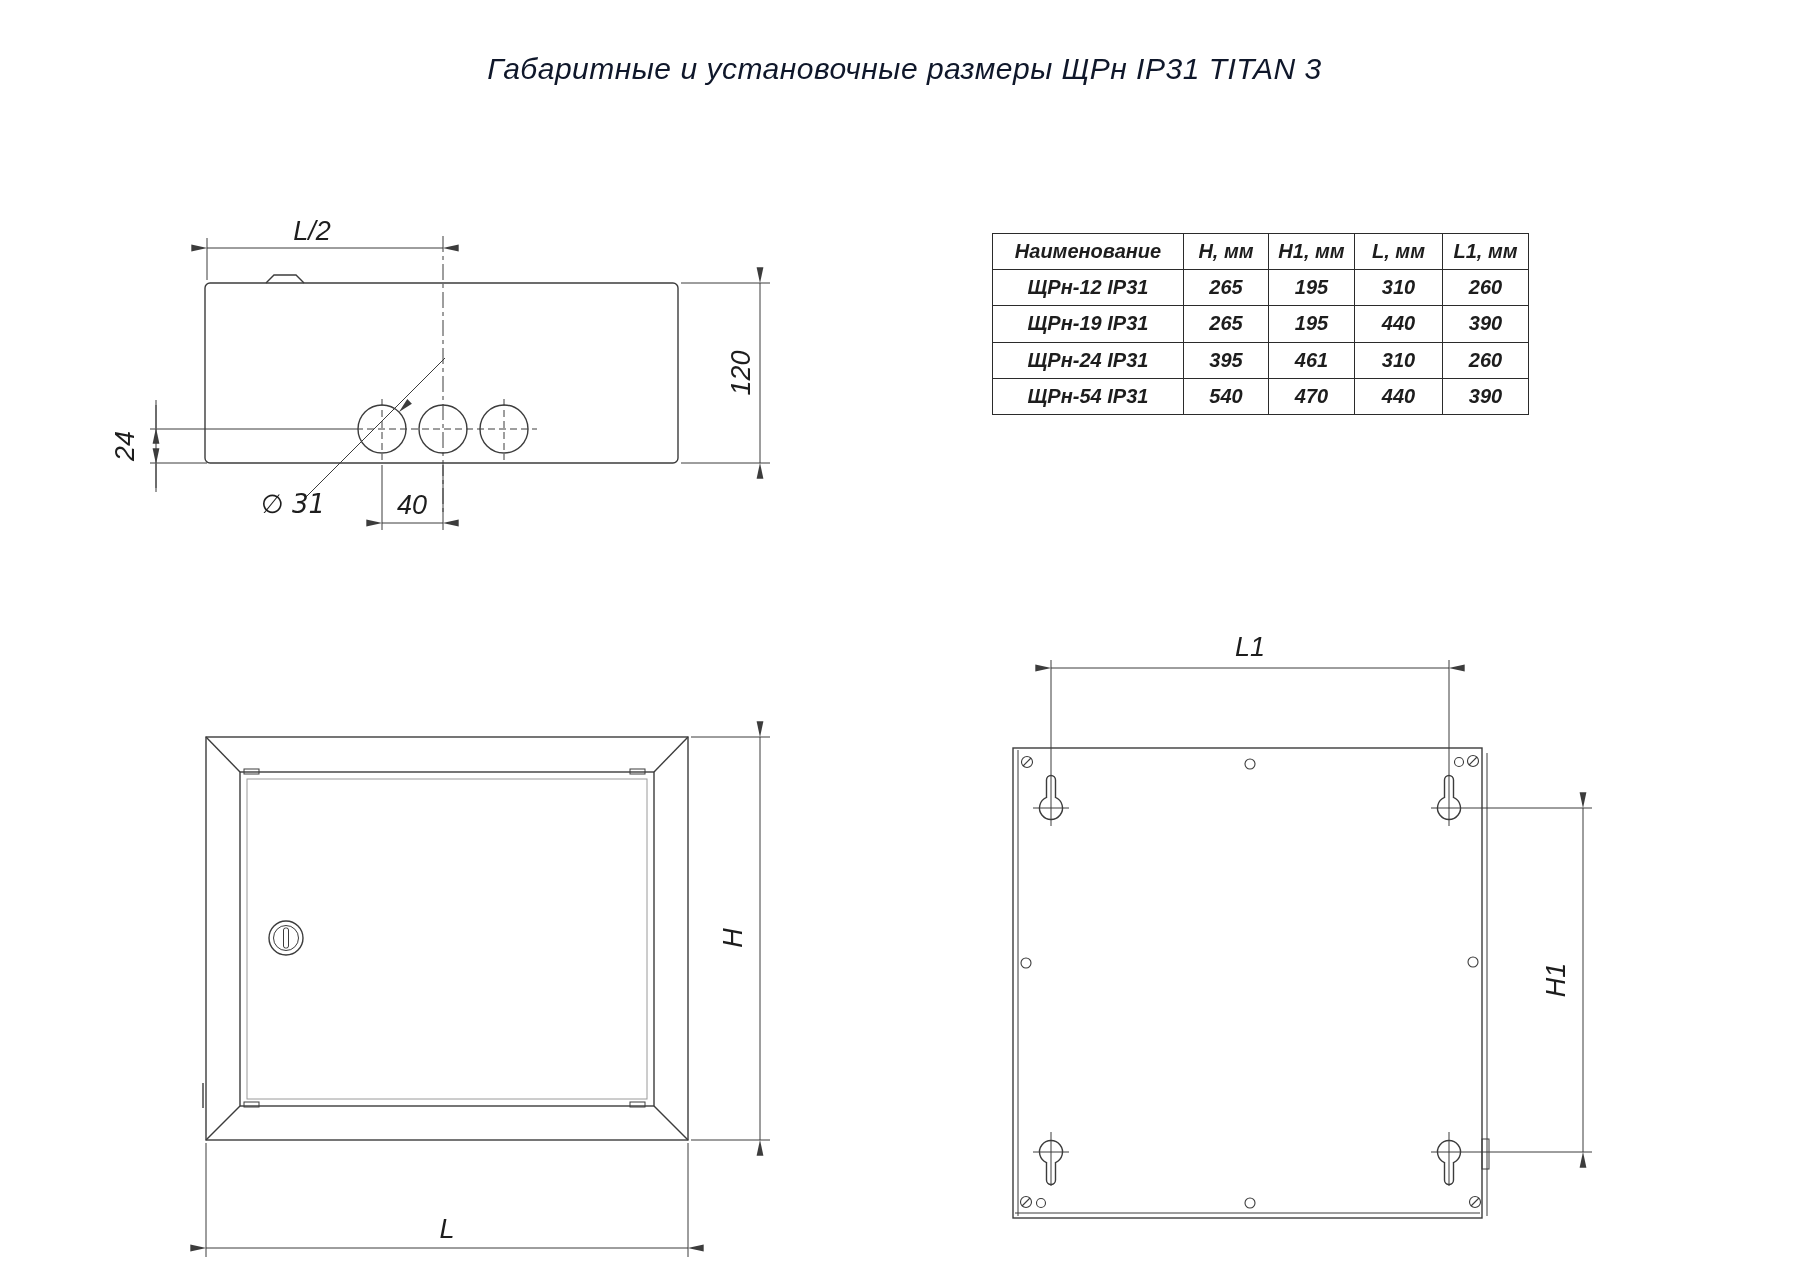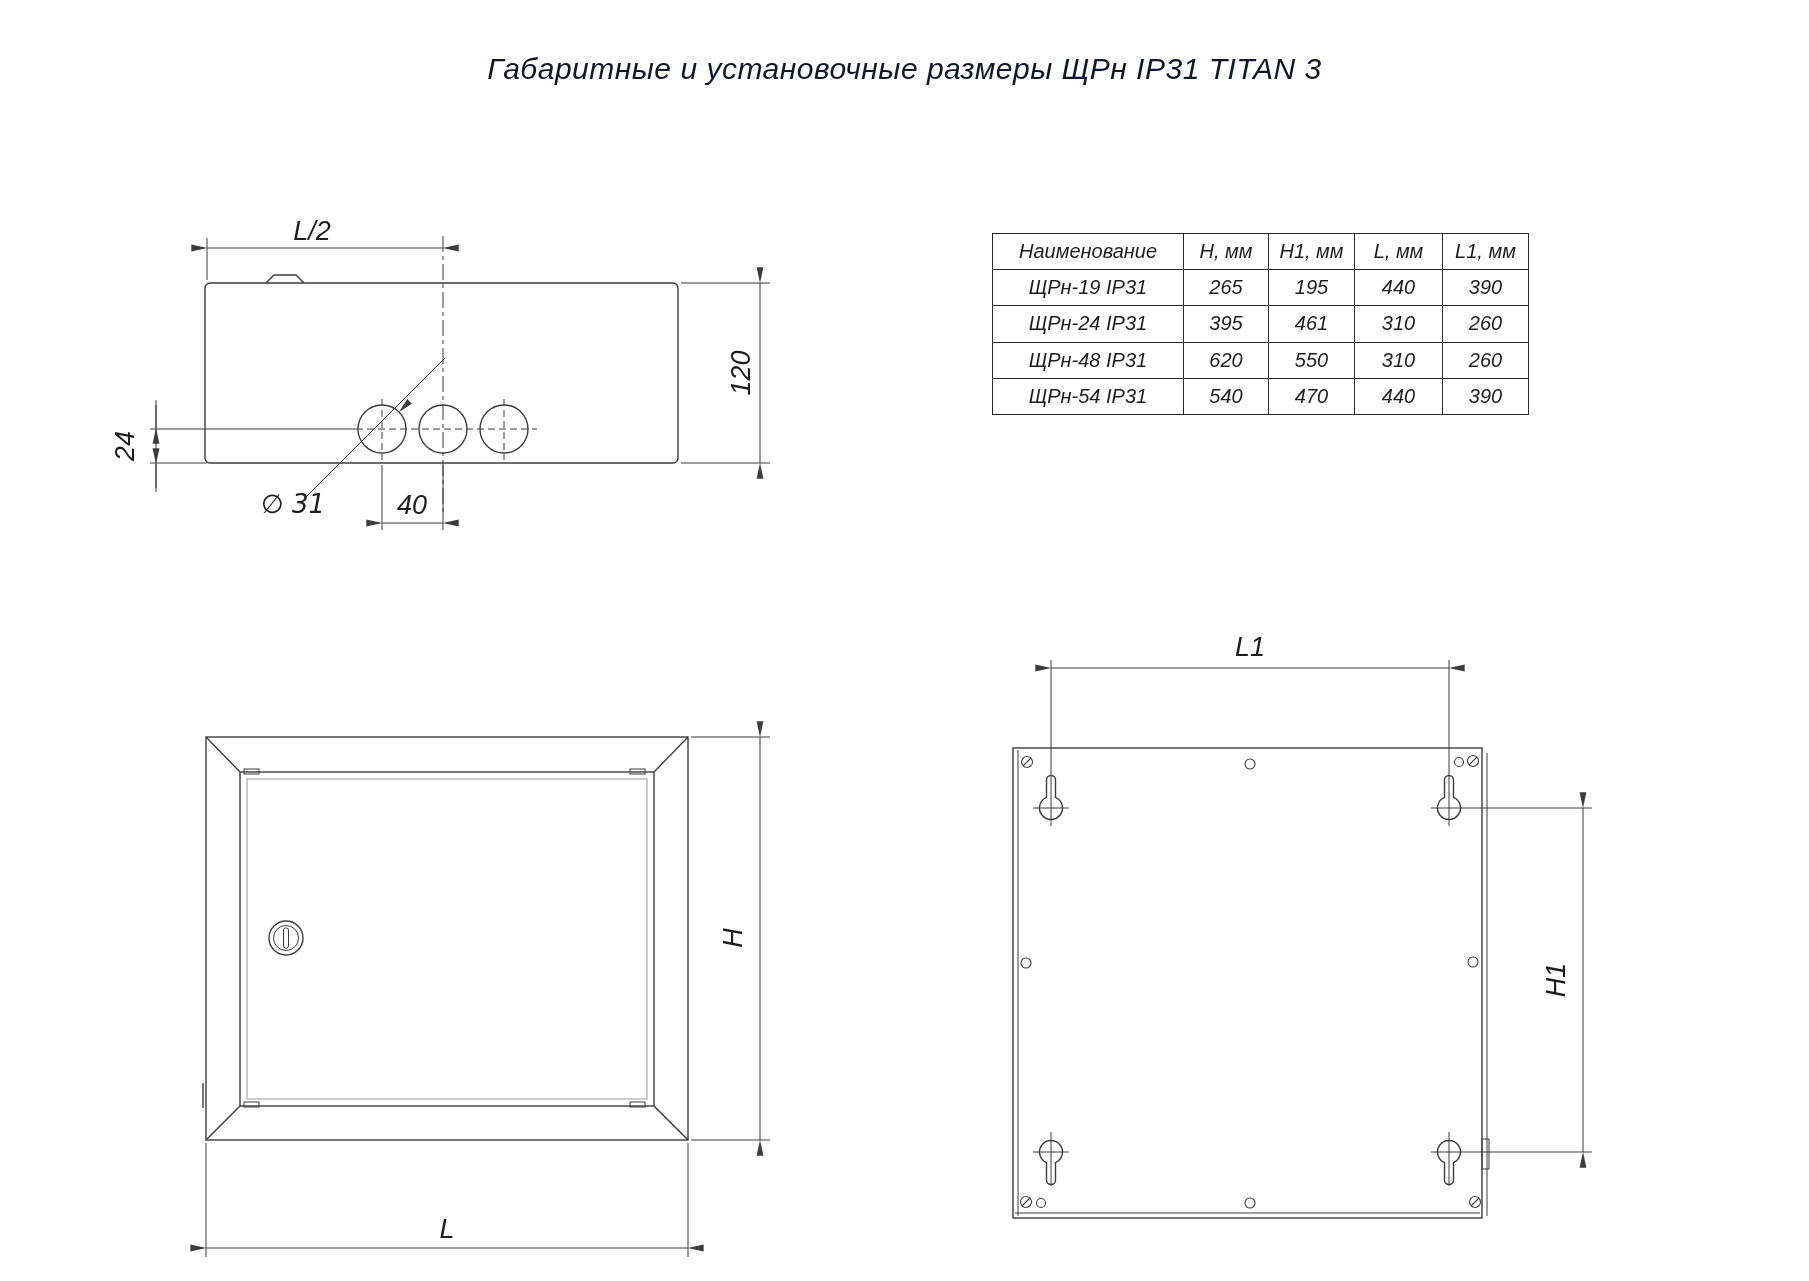--- a/index.html
+++ b/index.html
@@ -4,21 +4,21 @@
 <style>
   html,body{margin:0;padding:0;background:#fff;}
   #canvas{position:relative;width:1809px;height:1281px;background:#fff;overflow:hidden;
           font-family:"Liberation Sans",sans-serif;color:#222;}
   #drawing{position:absolute;left:0;top:0;}
   .title{position:absolute;left:0;top:52px;width:1809px;text-align:center;
          font-size:30px;font-style:italic;color:#0f172a;letter-spacing:.5px;}
   .tbl-wrap{position:absolute;left:992px;top:233px;}
   table{border-collapse:collapse;table-layout:fixed;width:536px;}
   td,th{border:1.6px solid #2b2b2b;height:35.2px;text-align:center;vertical-align:middle;
-        font-size:20px;font-style:italic;font-weight:normal;color:#1d1d1d;padding:0 2px;
+        font-size:20px;font-style:italic;font-weight:bold;color:#1d1d1d;padding:0 2px;
         white-space:nowrap;overflow:hidden;}
   svg text{font-family:"Liberation Sans",sans-serif;font-style:italic;fill:#1d1d1d;}
   .dimtxt{font-size:27px;}
   .dia{font-family:"DejaVu Sans",sans-serif;font-size:26px;}
 </style>
 </head>
 <body>
 
 <div id="canvas">
 
@@ -192,41 +192,41 @@
       </colgroup>
       <tbody>
           <tr>
         <th>Наименование</th>
         <th>H, мм</th>
         <th>H1, мм</th>
         <th>L, мм</th>
         <th>L1, мм</th>
       </tr>
       <tr>
+        <td>ЩРн-12 IP31</td>
+        <td>265</td>
+        <td>195</td>
+        <td>310</td>
+        <td>260</td>
+      </tr>
+      <tr>
         <td>ЩРн-19 IP31</td>
         <td>265</td>
         <td>195</td>
         <td>440</td>
         <td>390</td>
       </tr>
       <tr>
         <td>ЩРн-24 IP31</td>
         <td>395</td>
         <td>461</td>
         <td>310</td>
         <td>260</td>
       </tr>
       <tr>
-        <td>ЩРн-48 IP31</td>
-        <td>620</td>
-        <td>550</td>
-        <td>310</td>
-        <td>260</td>
-      </tr>
-      <tr>
         <td>ЩРн-54 IP31</td>
         <td>540</td>
         <td>470</td>
         <td>440</td>
         <td>390</td>
       </tr>
     </tbody>
       </table>
   </div>
 

